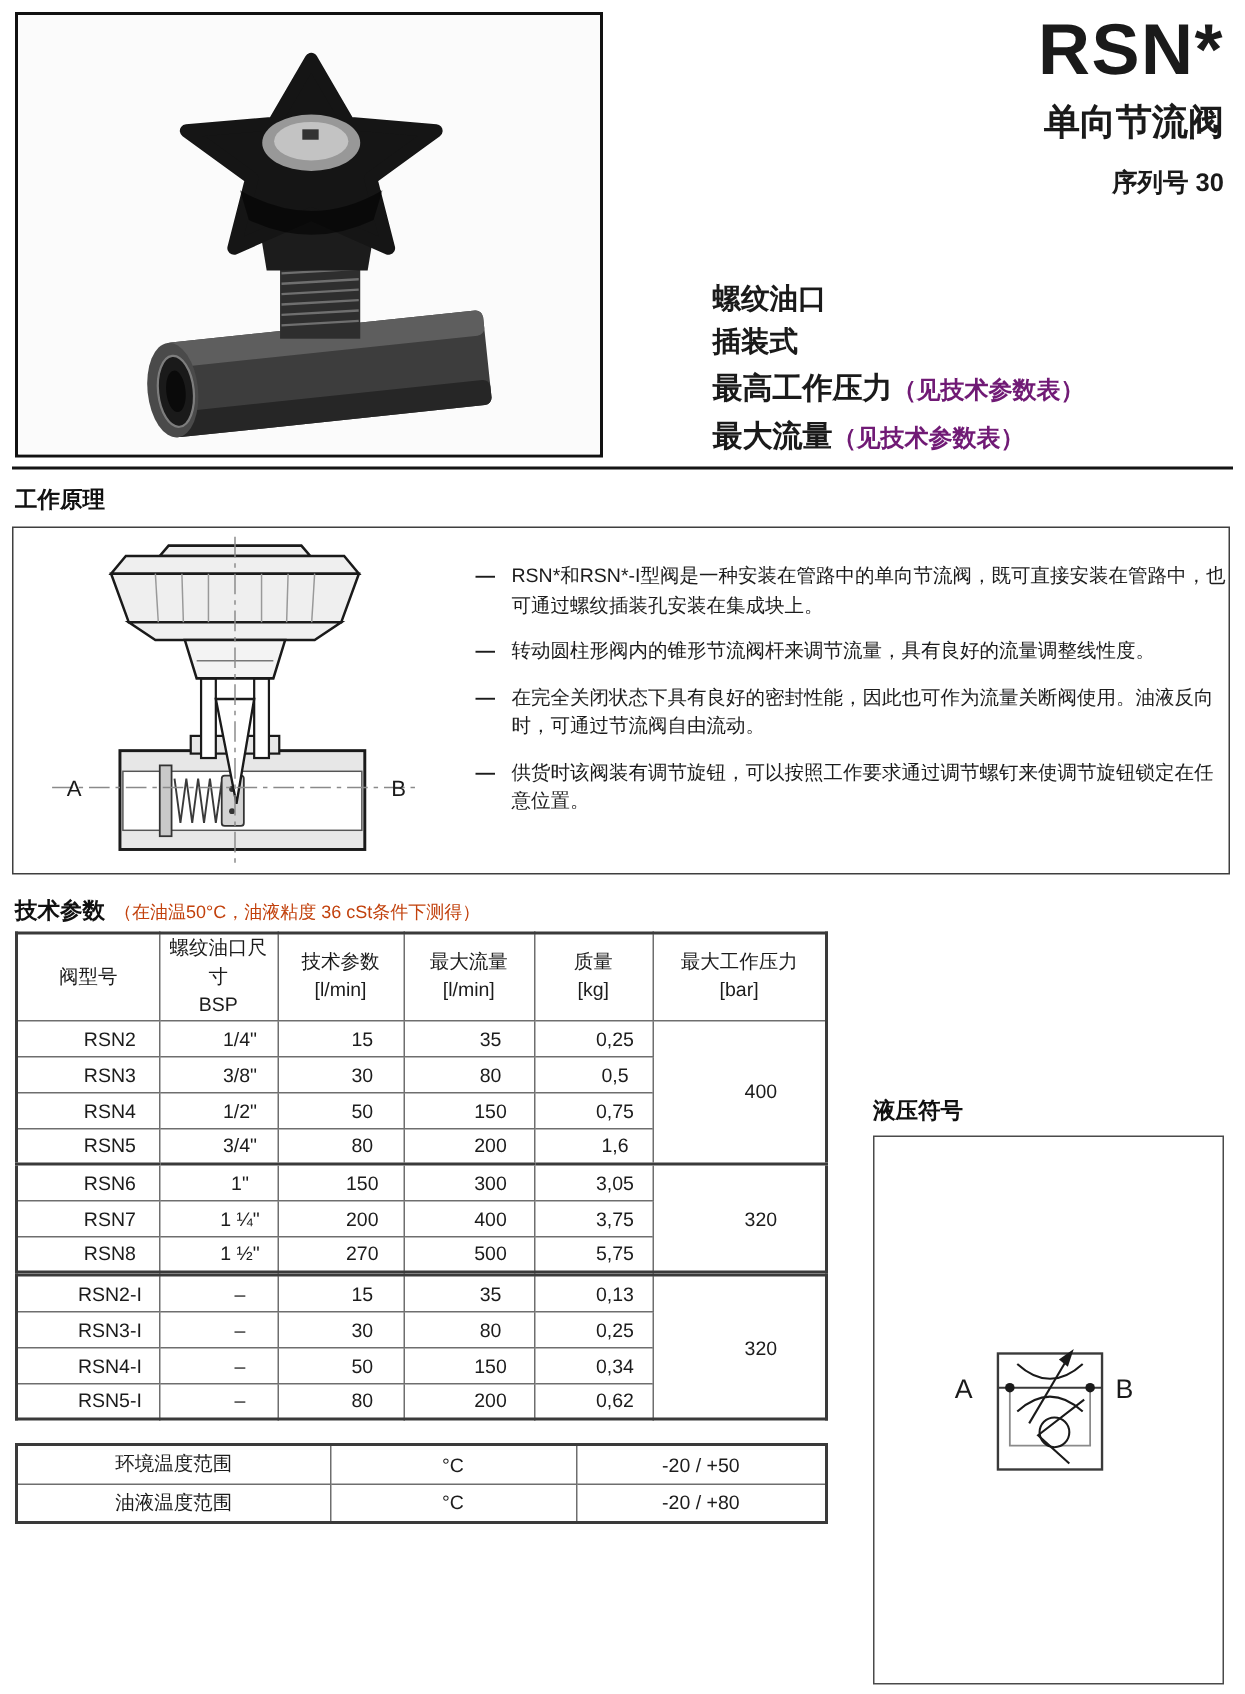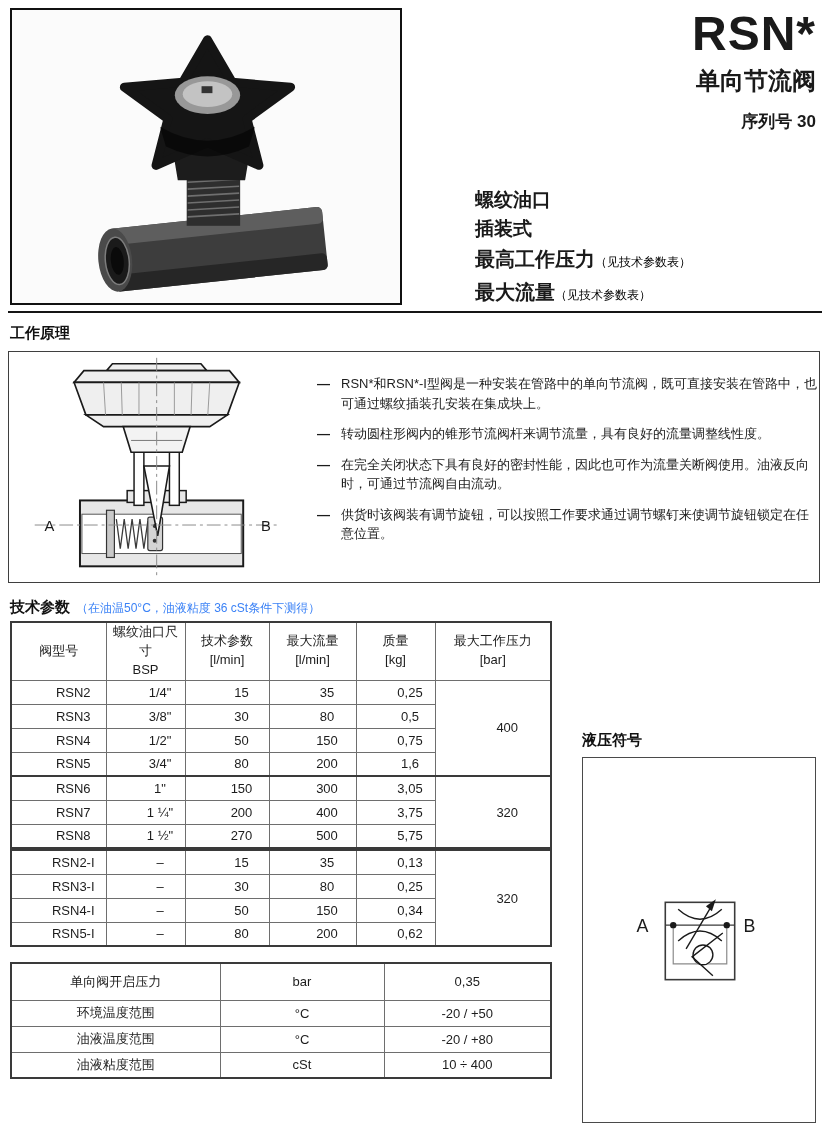--- a/index.html
+++ b/index.html
@@ -20,36 +20,36 @@
   .model-title { font-size:48px; font-weight:700; letter-spacing:1px; line-height:1; }
   .model-sub   { font-size:24px; font-weight:700; margin-top:7px; }
   .model-series{ font-size:17px; font-weight:700; margin-top:13px; }
 
   
   .features { position:absolute; left:435px; top:185px; width:390px;margin-left:40px; }
   .feat-bold { font-size:19px; font-weight:700; line-height:29px; }
   .feat-row  { margin-top:2px; line-height:28px; }
   .feat-row:first-of-type { margin-top:20px; }
   .feat-strong { font-size:20px; font-weight:700; }
-  .feat-note   { font-size:12px; font-weight:400; color:#000000; }
+  .feat-note   { font-size:16px; font-weight:700; color:#701a75; }
 
   .rule { position:absolute; left:8px; top:311px; width:814px; border-top:2px solid #151515; }
 
   .sec-heading { font-size:15px; font-weight:700; color:#111; }
   .wp-heading { position:absolute; left:10px; top:324px; }
 
   .wp-box { position:absolute; left:8px; top:351px; width:812px; height:232px;
     border:1.5px solid #3f3f3f; background:#fff; }
   .wp-box svg { position:absolute; left:10px; top:3px; }
   .bullets { position:absolute; left:308px; top:11px; width:500px; }
   .bullet { display:flex; gap:8px; font-size:13px; line-height:1.5; color:#1c1c1c; margin-top:11px; }
   .bullet .dash { flex:0 0 16px; font-weight:700; }
 
   .tp-heading-row { position:absolute; left:10px; top:598px; }
-  .tp-note { font-size:12px; color:#3b82f6; margin-left:6px; }
+  .tp-note { font-size:12px; color:#c2410c; margin-left:6px; }
 
   table.spec { border-collapse:collapse; table-layout:fixed; background:#fff;
     border:2px solid #3a3a3a; position:absolute; left:10px; }
   table.spec th, table.spec td { border:1px solid #6e6e6e; font-size:13px;
     text-align:center; color:#1c1c1c; padding:0 3px; }
   table.main-a { top:621px; }
   table.main-b { top:849px; }
   table.general { top:962px; }
   table.main-a th { height:53px; font-weight:400; white-space:pre-line; line-height:1.45; }
   table.main-a td, table.main-b td { height:24px;padding-left:32px; }
@@ -316,39 +316,29 @@
     </tbody>
   </table>
 
   <table class="spec general">
     <colgroup>
         <col style="width:209px">
         <col style="width:164px">
         <col style="width:167px">
       </colgroup>
     <tbody>
-      <tr class="g-tall">
-        <td class="g-label">单向阀开启压力</td>
-          <td>bar</td>
-          <td>0,35</td>
-      </tr>
       <tr>
         <td class="g-label">环境温度范围</td>
           <td>°C</td>
           <td>-20 / +50</td>
       </tr>
       <tr>
         <td class="g-label">油液温度范围</td>
           <td>°C</td>
           <td>-20 / +80</td>
-      </tr>
-      <tr>
-        <td class="g-label">油液粘度范围</td>
-          <td>cSt</td>
-          <td>10 ÷ 400</td>
       </tr>
     </tbody>
   </table>
 
   <div class="sec-heading hy-heading">液压符号</div>
   <div class="hy-box">
     <svg viewBox="0 0 234 366">
 
       <polyline points="91,168 91,207 145,207 145,168" fill="none" stroke="#8a8a8a" stroke-width="1.2"></polyline>
       <g>

